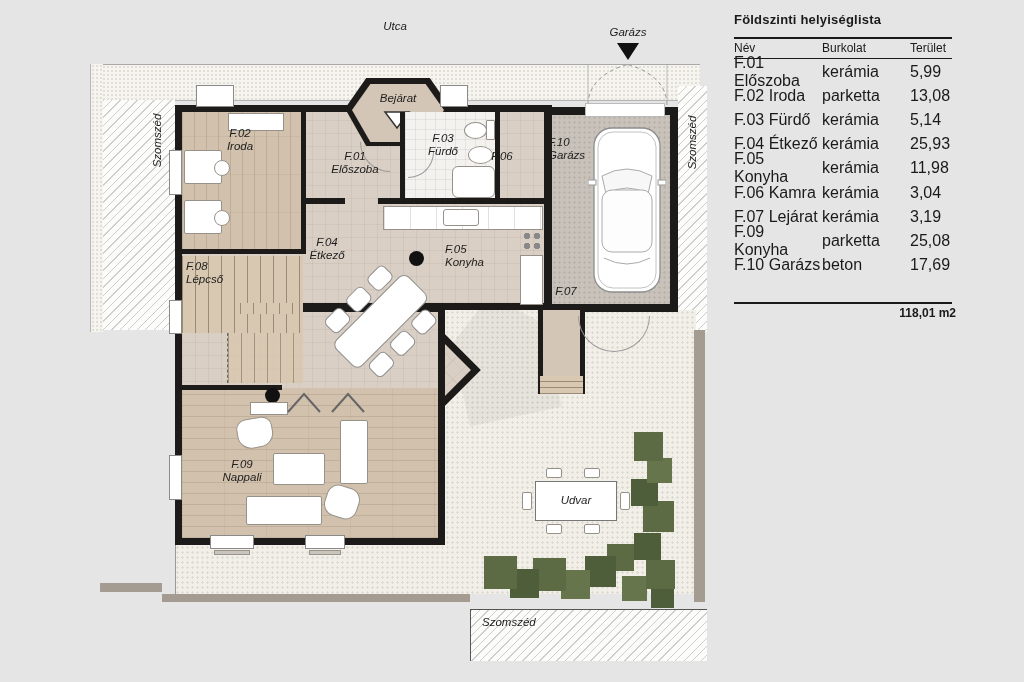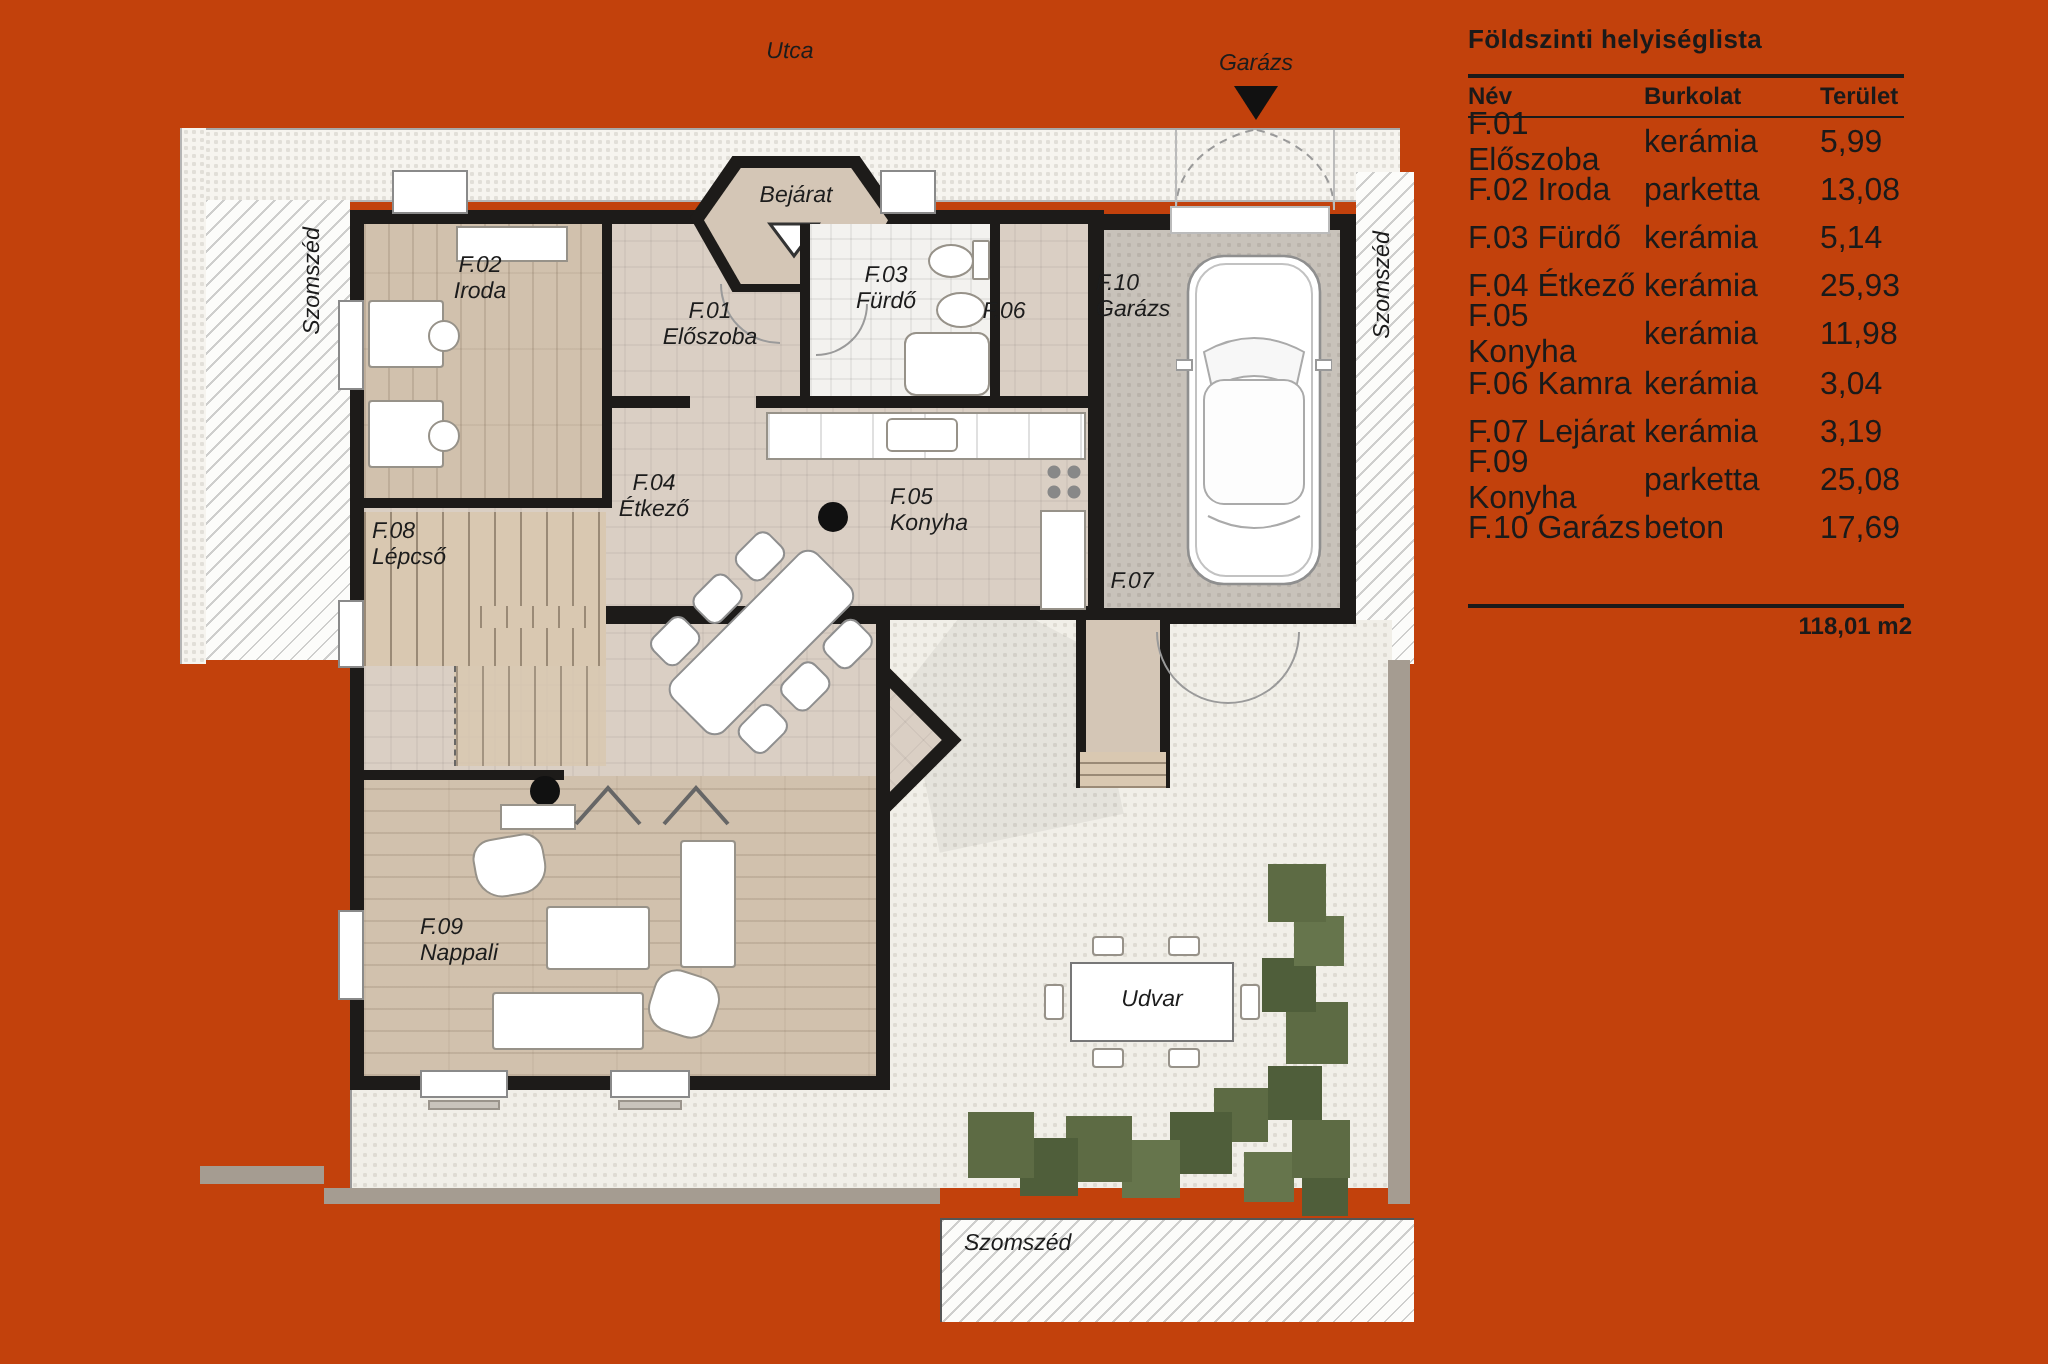--- a/index.html
+++ b/index.html
@@ -1,16 +1,16 @@
 <!DOCTYPE html>
 <html style="--wall: #1d1b19; --parquet: #d1c1ad; --ceramic: #dacfc4; --tile-white: #f3f2ef; --stairs-wood: #d9c8b1; --garage-concrete: #c8c2ba; --courtyard: #f1efe8; --fence: #a59c91; --bush-green: #5d6b44; --porch: #d4c6b6;"><head>
 <meta charset="utf-8">
 <style>
   html,body{margin:0;padding:0;background:#fff;}
-  .screen{position:relative;width:1024px;height:682px;background:#c2410c;overflow:hidden;
+  .screen{position:relative;width:1024px;height:682px;background:#e5e5e5;overflow:hidden;
           font-family:"Liberation Sans",sans-serif;color:#1a1a1a;}
   .abs{position:absolute;box-sizing:border-box;}
 
   
   .street{background-color:#f6f4ef;
     background-image:radial-gradient(rgba(120,110,95,.16) 1px,transparent 1.2px);
     background-size:4px 4px;border-top:1px solid #a8a8a8;border-bottom:1px solid #b5b5b5;}
   .hatch{background-color:#fcfcfa;
     background-image:repeating-linear-gradient(135deg,rgba(70,70,70,.25) 0 1px,transparent 1px 6px);}
   .yard{background-color:var(--courtyard,#f1efe8);
@@ -46,21 +46,21 @@
   
   .plabel{position:absolute;font-style:italic;font-size:11.5px;line-height:13px;
           color:#1c1c1c;text-align:center;white-space:nowrap;}
   .plabel .l1,.plabel .l2{display:block;}
   .vert{transform:rotate(-90deg);transform-origin:center center;}
 
   
   .legend{position:absolute;left:710px;top:10px;width:222px;height:320px;margin-left:24px;}
   .lg-title{position:absolute;left:0;top:2px;font-size:13px;font-weight:bold;letter-spacing:.2px;}
   .lg-rule{position:absolute;left:0;width:218px;background:#1a1a1a;}
-  .lg-head{position:absolute;left:0;top:31px;width:218px;display:flex;font-weight:bold;font-size:12px;}
+  .lg-head{position:absolute;left:0;top:31px;width:218px;display:flex;font-weight:normal;font-size:12px;}
   .lg-rows{position:absolute;left:0;top:50px;width:218px;}
   .lg-row{display:flex;height:24.1px;align-items:center;font-size:16px;}
   .c1{width:88px;} .c2{width:88px;} .c3{flex:1;}
   .lg-total{position:absolute;right:0;top:296px;width:218px;text-align:right;
             font-weight:bold;font-size:12px;}
 </style>
 </head>
 <body>
 
 <div class="screen">
@@ -245,21 +245,21 @@
       <span class="l1">F.05</span>
       <span class="l2">Konyha</span>
     </div>
     <div class="plabel" style="left:548px;top:285px;width:36px;">
       <span class="l1">F.07</span>
     </div>
     <div class="plabel" style="left:186px;top:260px;width:56px;text-align:left;">
       <span class="l1">F.08</span>
       <span class="l2">Lépcső</span>
     </div>
-    <div class="plabel" style="left:210px;top:458px;width:64px;text-align:left;">
+    <div class="plabel" style="left:210px;top:458px;width:64px;text-align:center;">
       <span class="l1">F.09</span>
       <span class="l2">Nappali</span>
     </div>
   </div>
 
   <aside class="legend">
     <div class="lg-title">Földszinti helyiséglista</div>
     <div class="lg-rule" style="top:27px;height:2px;"></div>
     <div class="lg-head">
       <span class="c1">Név</span>

